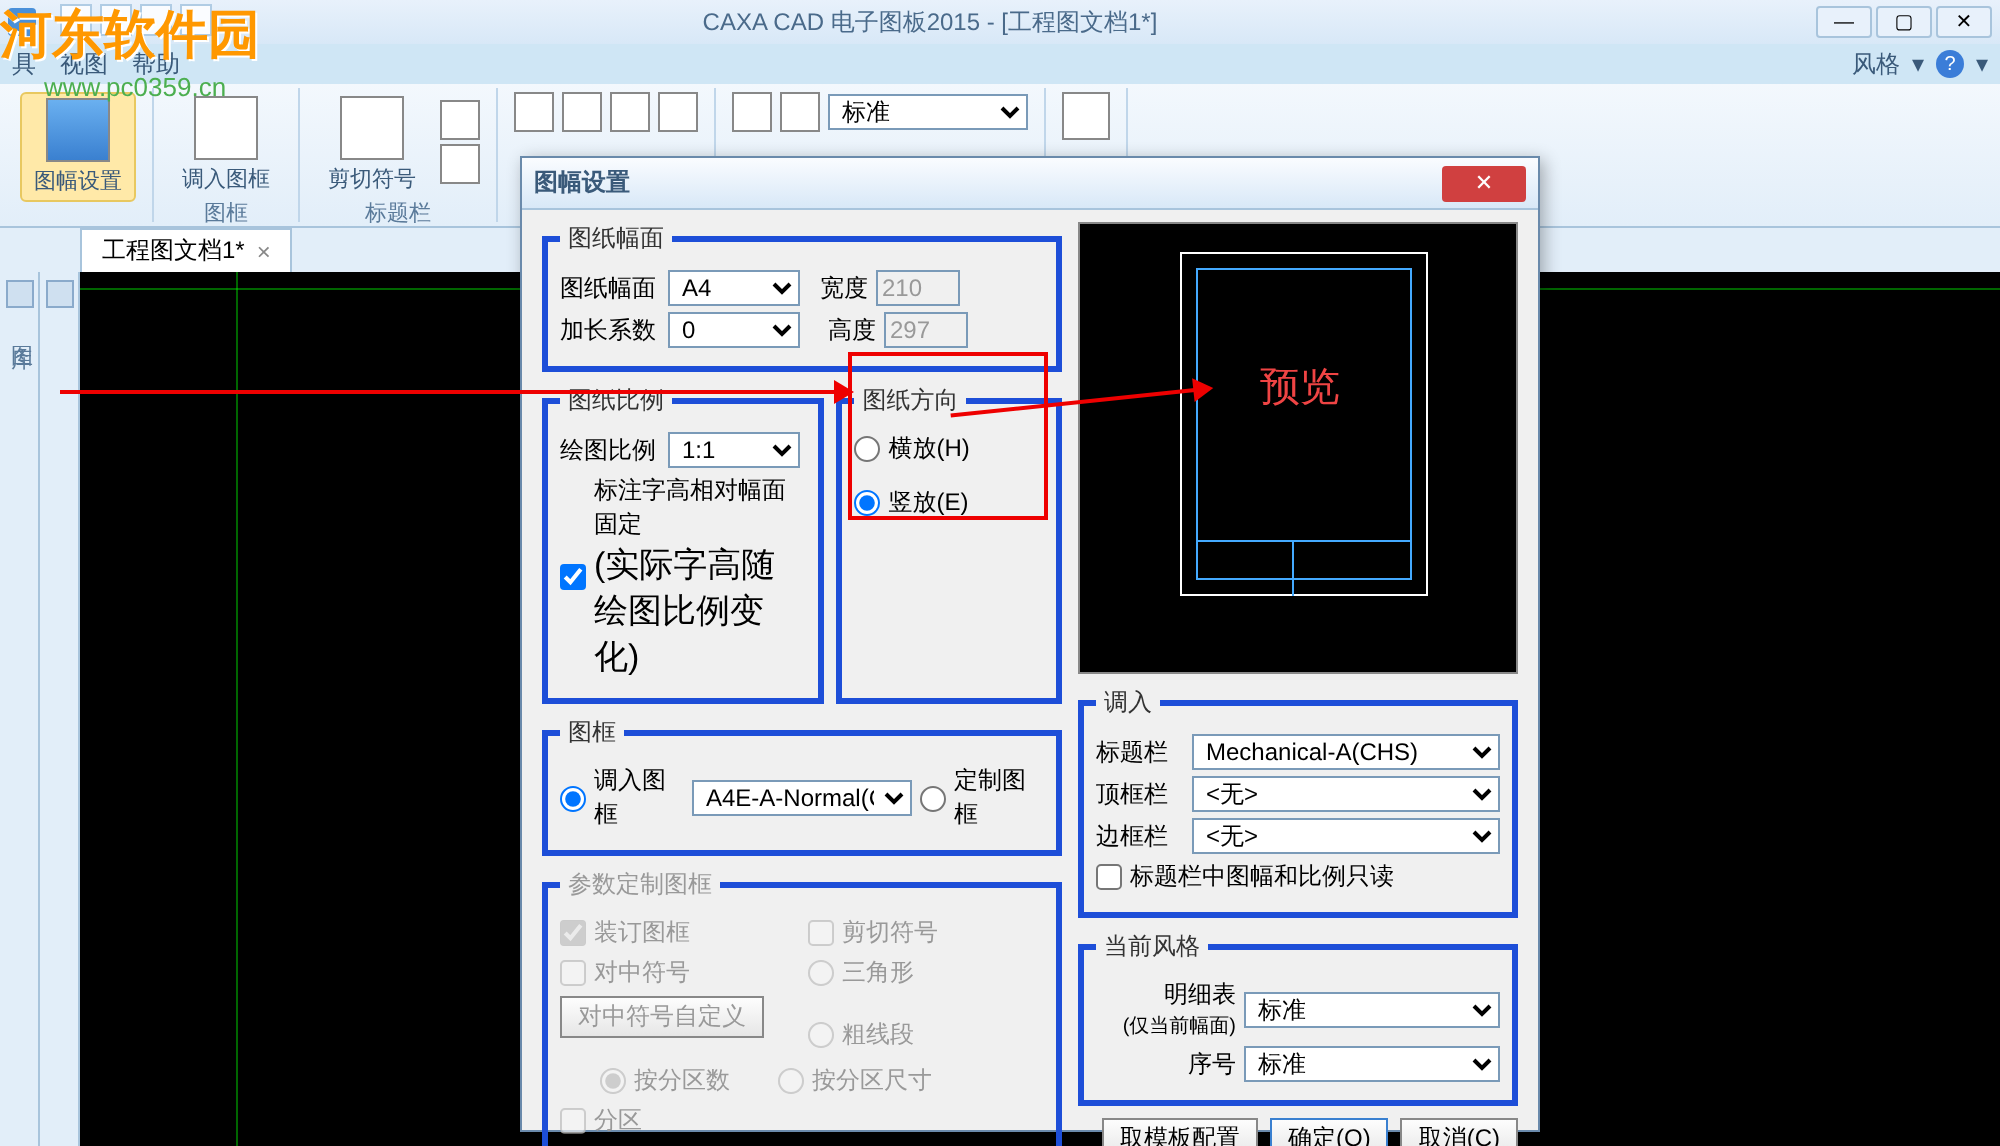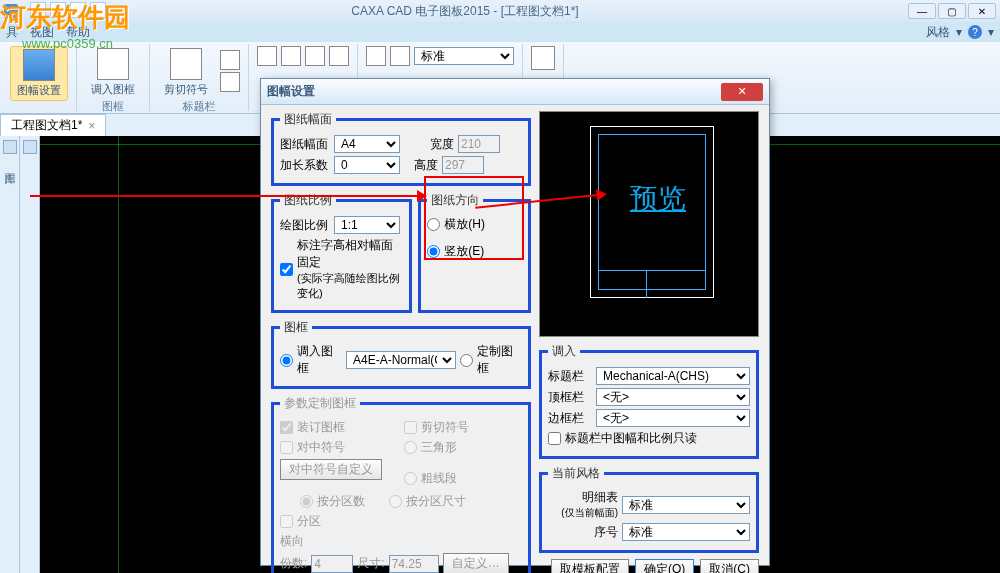--- a/index.html
+++ b/index.html
@@ -27,21 +27,21 @@
     .ribbon-big { display: flex; flex-direction: column; align-items: center; gap: 2px; padding: 2px 6px; }
     .ribbon-big.active { background: #ffe9a8; border: 1px solid #e8c860; border-radius: 3px; }
     .rib-icon { width: 32px; height: 32px; background: #fff; border: 1px solid #888; }
     .rib-icon.blue { background: linear-gradient(#6ab0f0,#3a80d0); }
     .ribbon-label { font-size: 11px; color: #3a5a7a; }
     .ribbon-row { display: flex; gap: 4px; }
     .rib-sm { width: 20px; height: 20px; background: #fff; border: 1px solid #888; }
     .group-caption { font-size: 11px; color: #5a7a9a; text-align: center; }
     
     
-    .doctabs { height: 22px; background: #e2eef9; display: flex; align-items: flex-end; }
+    .doctabs { height: 22px; background: #e2eef9; display: flex; align-items: flex-end; padding-left: 40px; }
     .doctab { background: #fff; border: 1px solid #a8c4dc; border-bottom: none; padding: 2px 10px; display: flex; gap: 6px; align-items: center; }
     .doctab .x { color: #888; }
     
     
     .canvas-area { position: absolute; top: 136px; left: 0; right: 0; bottom: 0; display: flex; }
     .sidebar-left { width: 20px; background: #e2eef9; border-right: 1px solid #a8c4dc; display: flex; flex-direction: column; align-items: center; padding-top: 4px; gap: 4px; }
     .sb-btn { width: 14px; height: 14px; background: #cfe0f0; border: 1px solid #8aaacb; }
     .sb-text { writing-mode: vertical-rl; font-size: 11px; color: #5a7a9a; margin-top: 6px; }
     .canvas { flex: 1; background: #000; position: relative; }
     .crosshair-v { position: absolute; left: 78px; top: 0; bottom: 0; width: 1px; background: #0f0; opacity: .4; }
@@ -75,21 +75,21 @@
     input.w40 { width: 42px; }
     button { border: 1px solid #888; background: linear-gradient(#fdfdfd,#e6e6e6); padding: 1px 8px; }
     .disabled, .disabled * { color: #999; }
     input[disabled], select[disabled] { background: #f0f0f0; color: #999; }
     
     .preview { width: 220px; height: 226px; background: #000; border: 1px solid #888; position: relative; margin-bottom: 6px; }
     .preview-sheet { position: absolute; top: 14px; left: 50px; width: 124px; height: 172px; border: 1px solid #fff; }
     .preview-inner { position: absolute; top: 22px; left: 58px; width: 108px; height: 156px; border: 1px solid #4af; }
     .preview-tb { position: absolute; bottom: 38px; left: 58px; width: 108px; height: 28px; border-top: 1px solid #4af; }
     .preview-grid { position: absolute; right: 0; bottom: 0; width: 60px; height: 28px; border-left: 1px solid #4af; }
-    .preview-label { position: absolute; top: 68px; left: 90px; color: #0ea5e9; font-size: 28px; text-decoration: underline; }
+    .preview-label { position: absolute; top: 68px; left: 90px; color: #ef4444; font-size: 20px; }
     
     .dlg-btns { display: flex; gap: 6px; justify-content: flex-end; margin-top: 4px; }
     .dlg-btns button.primary { border: 1px solid #3a80d0; }
   </style>
 </head>
 <body>
 
 <div class="titlebar">
   <div class="titlebar-icon"></div>
   <div class="qat">
@@ -199,21 +199,21 @@
     <div class="dlg-close">✕</div>
   </div>
   <div class="dlg-body">
     <div class="dlg-left">
 
       <fieldset>
         <legend>图纸幅面</legend>
         <div class="row">
           <span class="lbl">图纸幅面</span>
           <select class="w60"><option>A4</option></select>
-          <span style="margin-left:26px">宽度</span>
+          <span style="margin-left:6px">宽度</span>
           <input type="text" class="w40" disabled="" value="210" style="">
         </div>
         <div class="row">
           <span class="lbl">加长系数</span>
           <select class="w60"><option>0</option></select>
           <span style="margin-left:10px">高度</span>
           <input type="text" class="w40" disabled="" value="297" style="">
         </div>
       </fieldset>
 
@@ -221,21 +221,21 @@
         <fieldset style="flex:1.3">
           <legend>图纸比例</legend>
           <div class="row">
             <span class="lbl">绘图比例</span>
             <select class="w60"><option>1:1</option></select>
           </div>
           <div class="row">
             <input type="checkbox" checked="" style="">
             <div>
               <div>标注字高相对幅面固定</div>
-              <div style="font-size:11px">(实际字高随绘图比例变化)</div>
+              <div style="font-size:17px">(实际字高随绘图比例变化)</div>
             </div>
           </div>
         </fieldset>
         <fieldset style="flex:1">
           <legend>图纸方向</legend>
           <div class="row">
               <input type="radio" name="orient" style="">
               <span>横放(H)</span>
             </div>
           <div class="row" style="margin-top:10px">

